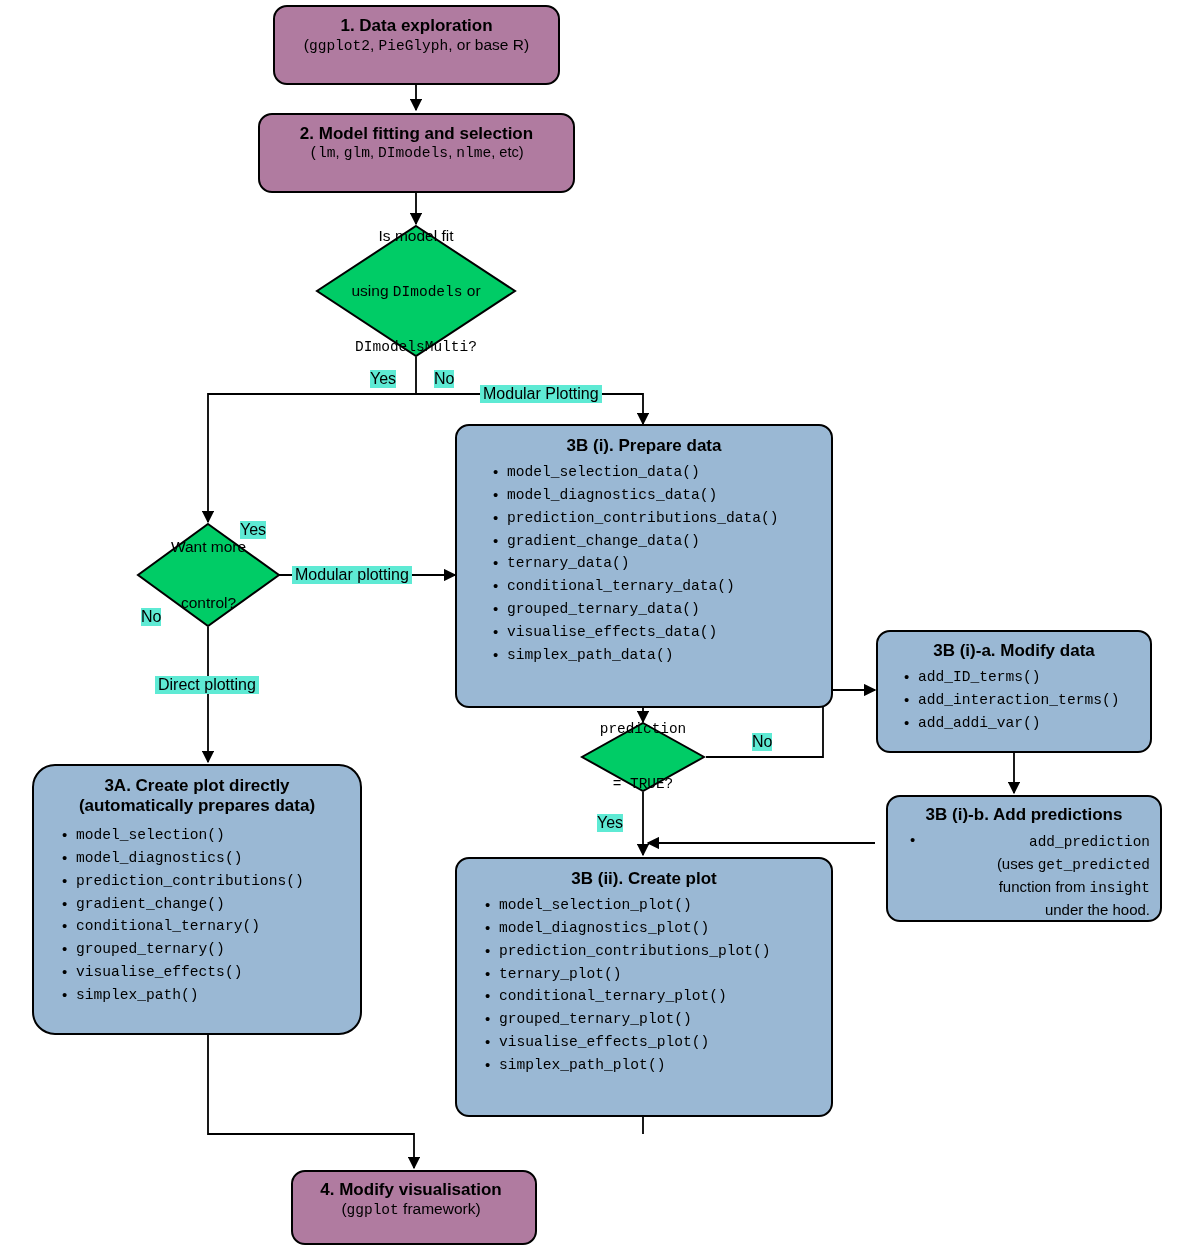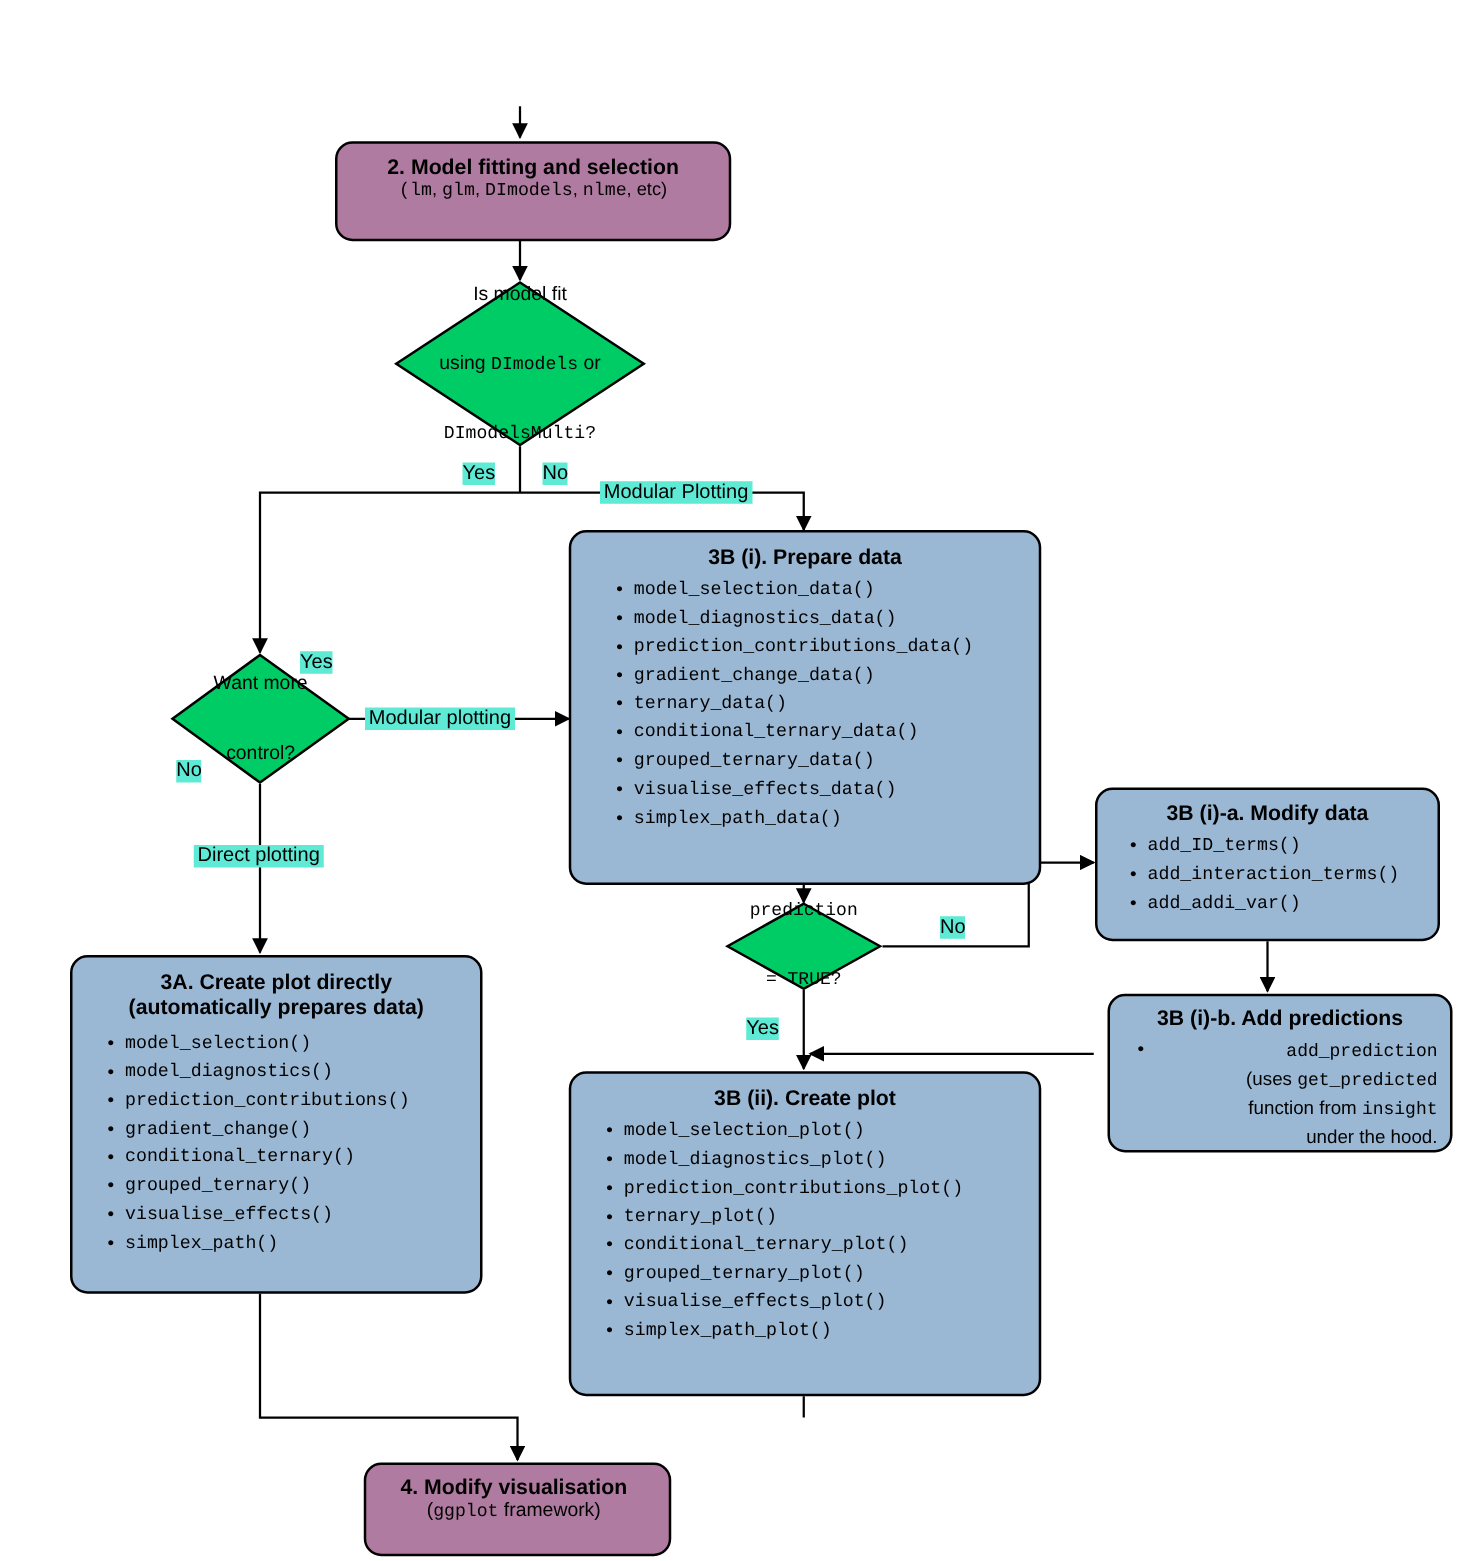--- a/index.html
+++ b/index.html
@@ -50,22 +50,26 @@
       <path d="M 643 692 L 643 722" marker-end="url(#ah)"></path>
       <path d="M 706 757 L 823 757 L 823 690 L 875 690" marker-end="url(#ah)"></path>
       <path d="M 1014 753 L 1014 793" marker-end="url(#ah)"></path>
       <path d="M 875 843 L 648 843" marker-end="url(#ah)"></path>
       <path d="M 643 792 L 643 855" marker-end="url(#ah)"></path>
       <path d="M 208 1035 L 208 1134 L 414 1134 L 414 1168" marker-end="url(#ah)"></path>
       <path d="M 643 1117 L 643 1134"></path>
     </g>
   </svg>
 
+  <div class="node purple" style="left:273px;top:5px;width:287px;height:80px;padding:9px 10px 0 10px;">
+    <div class="title">1. Data exploration</div>
+    <div class="sub"><span>(</span><span class="mono">ggplot2</span><span>, </span><span class="mono">PieGlyph</span><span>, or base R)</span></div>
+  </div>
 
-  <div class="node purple" style="left:258px;top:113px;width:317px;height:80px;padding:9px 10px 0 10px;margin-left:10px;">
+  <div class="node purple" style="left:258px;top:113px;width:317px;height:80px;padding:9px 10px 0 10px;">
     <div class="title">2. Model fitting and selection</div>
     <div class="sub mono" style="font-size:14.6px;"><span>(</span><span>lm</span><span style="font-family:'Liberation Sans',sans-serif;">, </span><span>glm</span><span style="font-family:'Liberation Sans',sans-serif;">, </span><span>DImodels</span><span style="font-family:'Liberation Sans',sans-serif;">, </span><span>nlme</span><span style="font-family:'Liberation Sans',sans-serif;">, etc)</span></div>
   </div>
 
   <div class="diamond" style="left:315px;top:224px;width:202px;height:134px;">
     <svg width="202" height="134" style="position:absolute;left:0;top:0;">
       <polygon points="101,2 200,67 101,132 2,67" fill="#00cc66" stroke="#000" stroke-width="2"></polygon>
     </svg>
     <div class="dtext">
       <div>Is model fit</div>
@@ -133,21 +137,21 @@
   <div class="node blue" style="left:876px;top:795px;width:276px;height:127px;padding:8px 10px;margin-left:10px;">
     <div class="title">3B (i)-b. Add predictions</div>
     <div style="padding-left:12px;margin-top:5px;">
       <div class="predline pb"><span class="m">add_prediction</span></div>
       <div class="predline" style="padding-left:16px;"><span>(uses </span><span class="m">get_predicted</span></div>
       <div class="predline" style="padding-left:16px;"><span>function from </span><span class="m">insight</span></div>
       <div class="predline" style="padding-left:16px;">under the hood.</div>
     </div>
   </div>
 
-  <div class="node blue" style="left:56px;top:764px;width:330px;height:271px;padding:10px 12px;">
+  <div class="node blue" style="left:32px;top:764px;width:330px;height:271px;padding:10px 12px;border-radius:23px;">
     <div class="title">3A. Create plot directly</div>
     <div class="title">(automatically prepares data)</div>
     <ul class="fnlist" style="margin-top:8px;">
       <li>model_selection()</li>
       <li>model_diagnostics()</li>
       <li>prediction_contributions()</li>
       <li>gradient_change()</li>
       <li>conditional_ternary()</li>
       <li>grouped_ternary()</li>
       <li>visualise_effects()</li>

